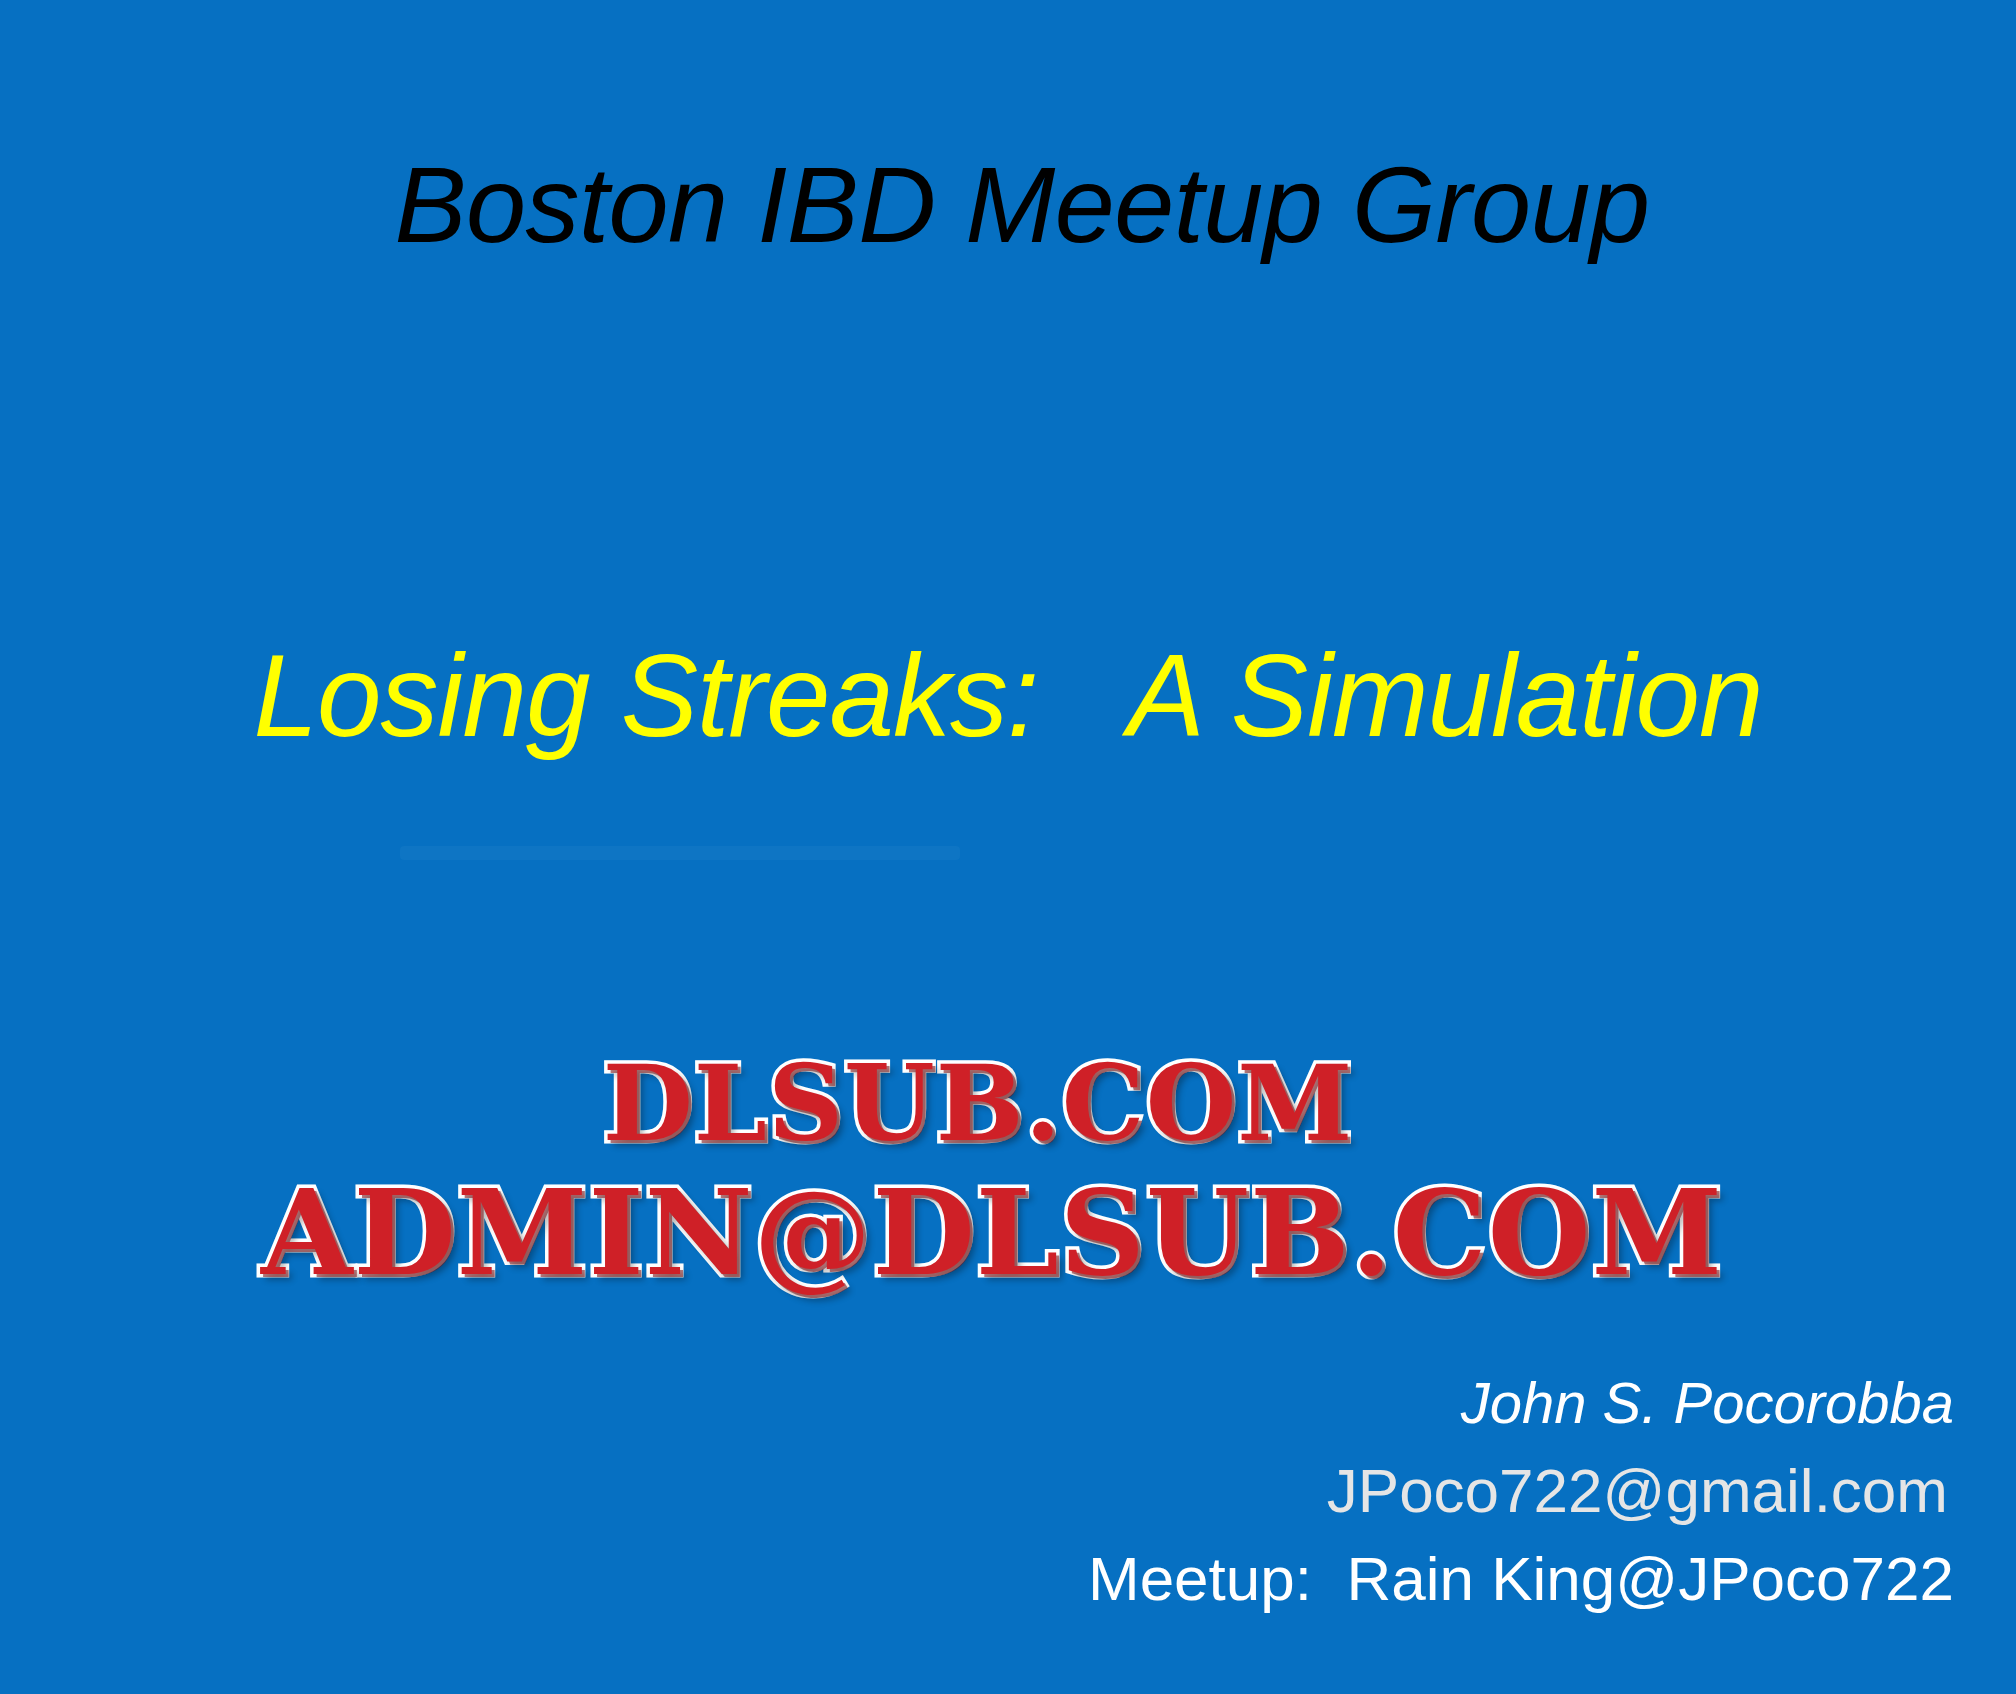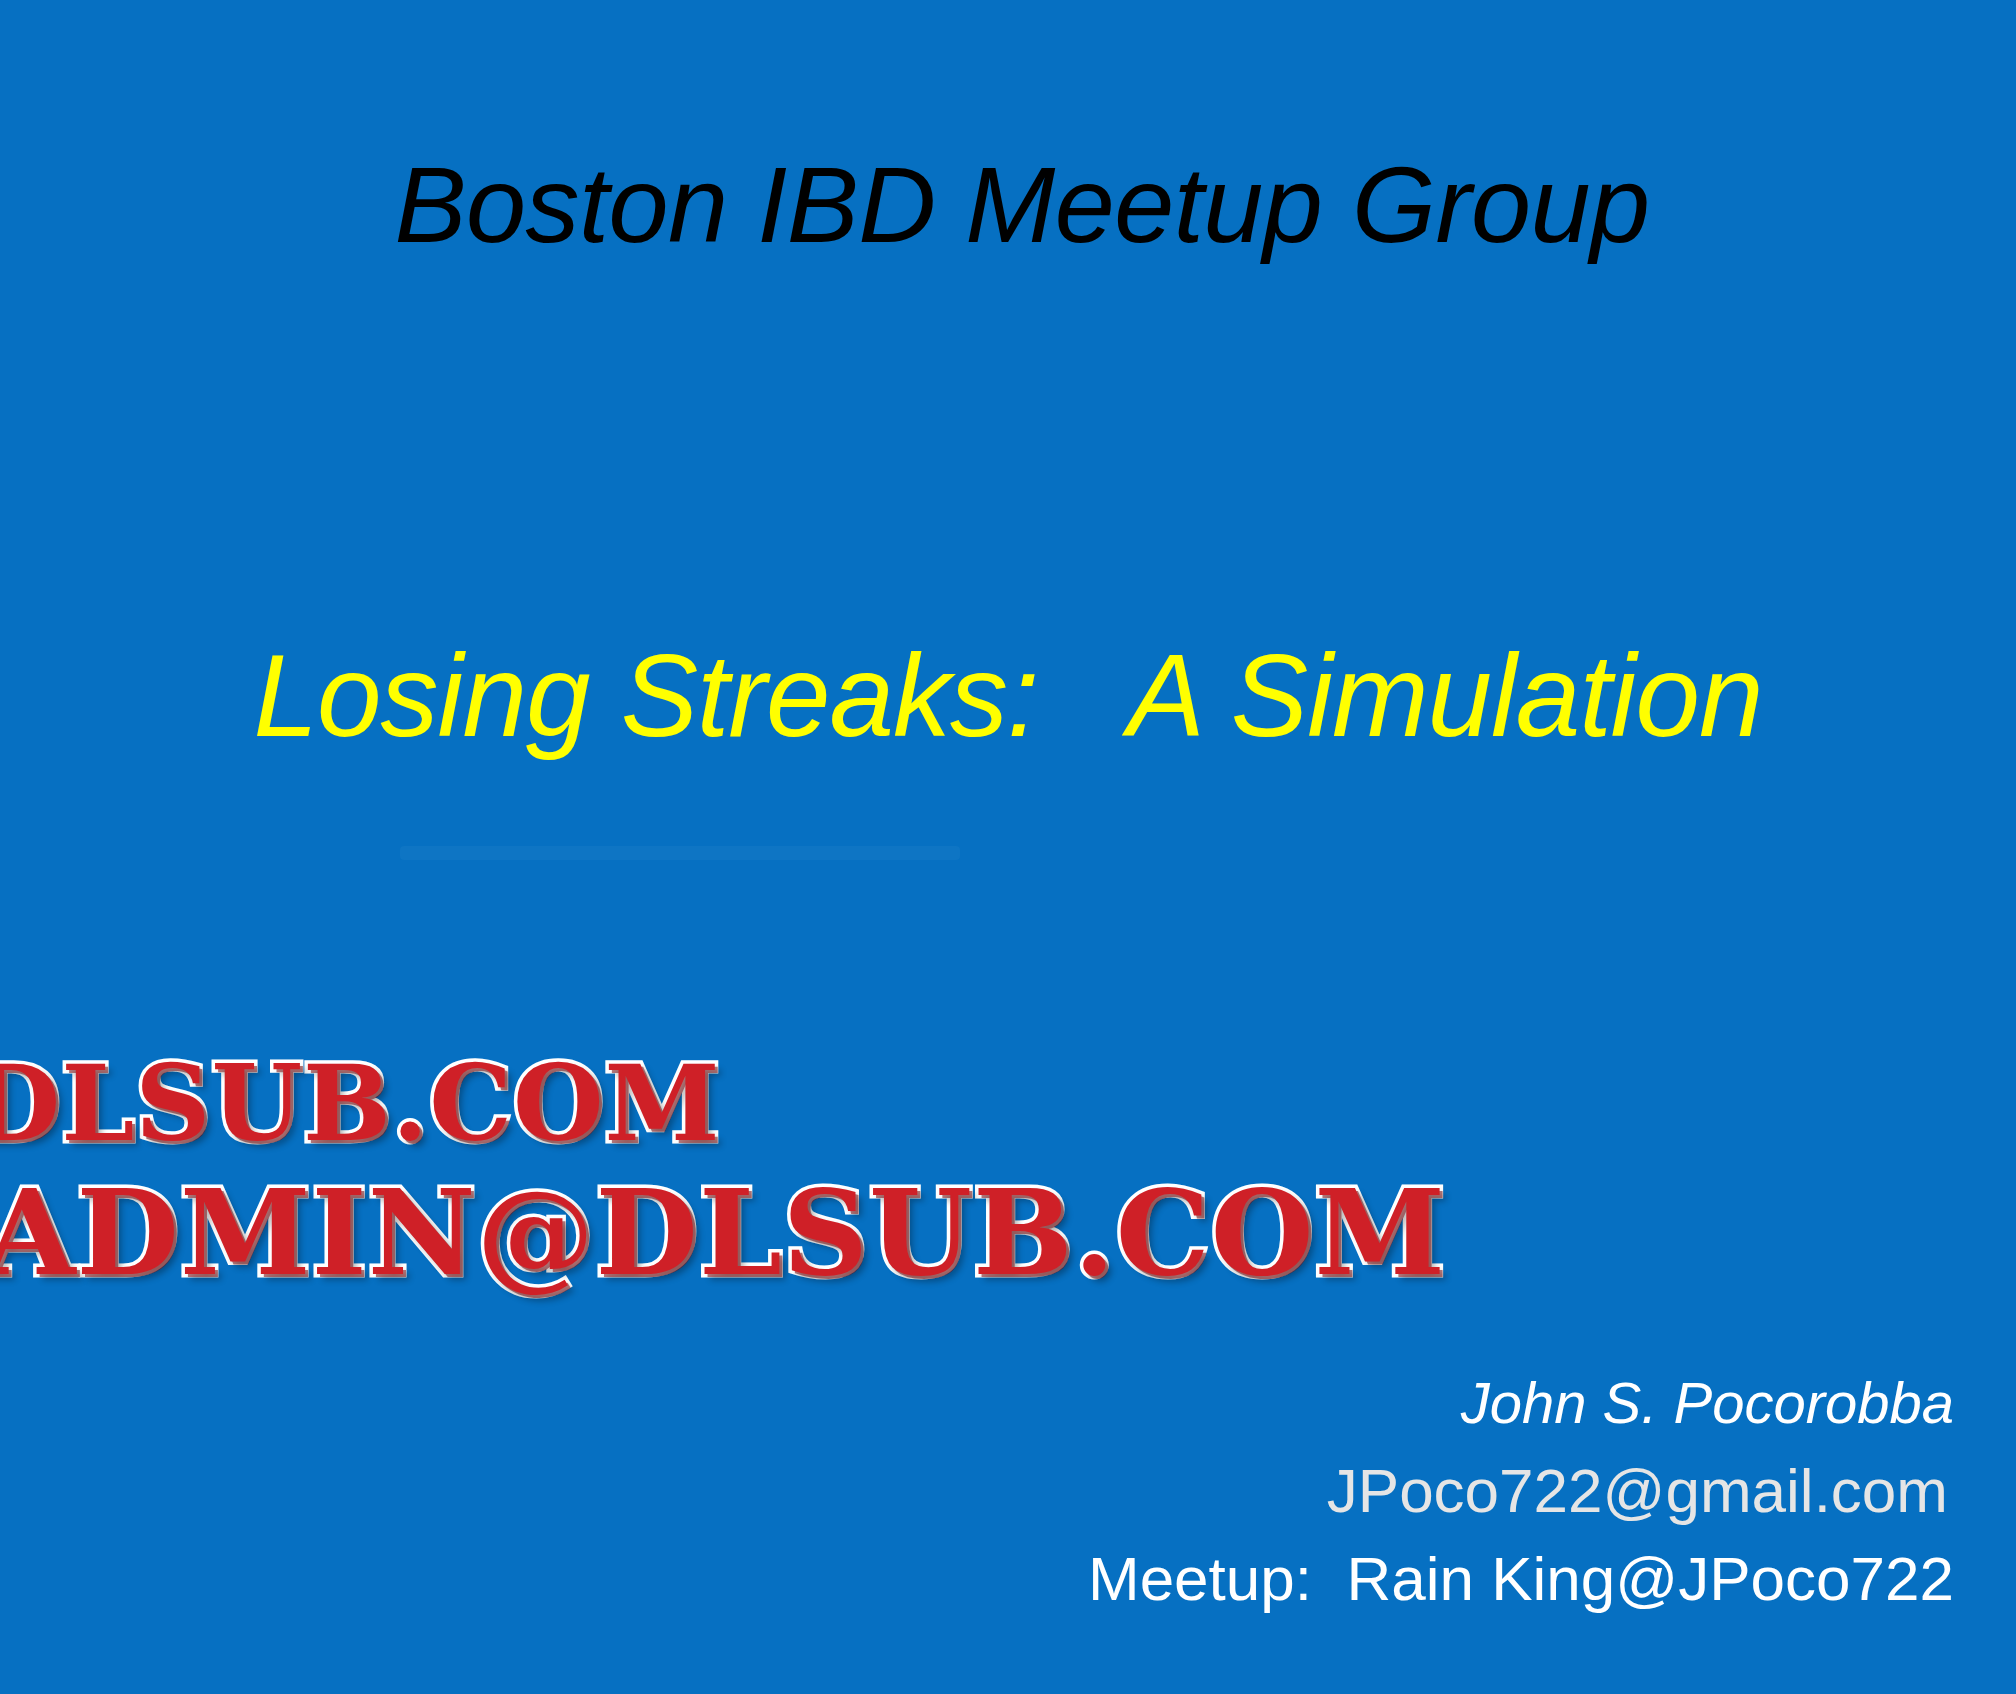--- a/index.html
+++ b/index.html
@@ -61,21 +61,21 @@
     line-height: 1.08;
     white-space: nowrap;
   }
 
   
   .watermark {
     position: absolute;
     left: 0;
     right: 0;
     top: 1052px;
-    text-align: left;
+    text-align: center;
     pointer-events: none;
     user-select: none;
   }
   .wm-line {
     display: block;
     font-family: "DejaVu Serif", "Liberation Serif", serif;
     font-weight: 700;
     color: #cf2027;
     letter-spacing: 1px;
     line-height: 1.0;

